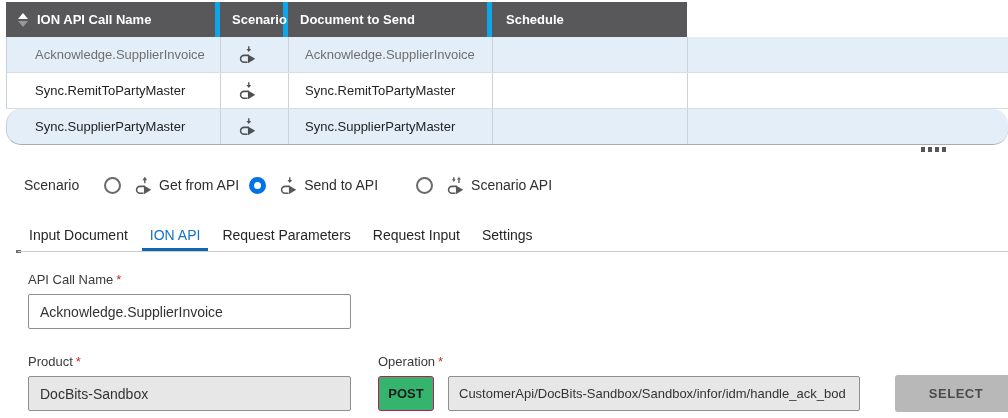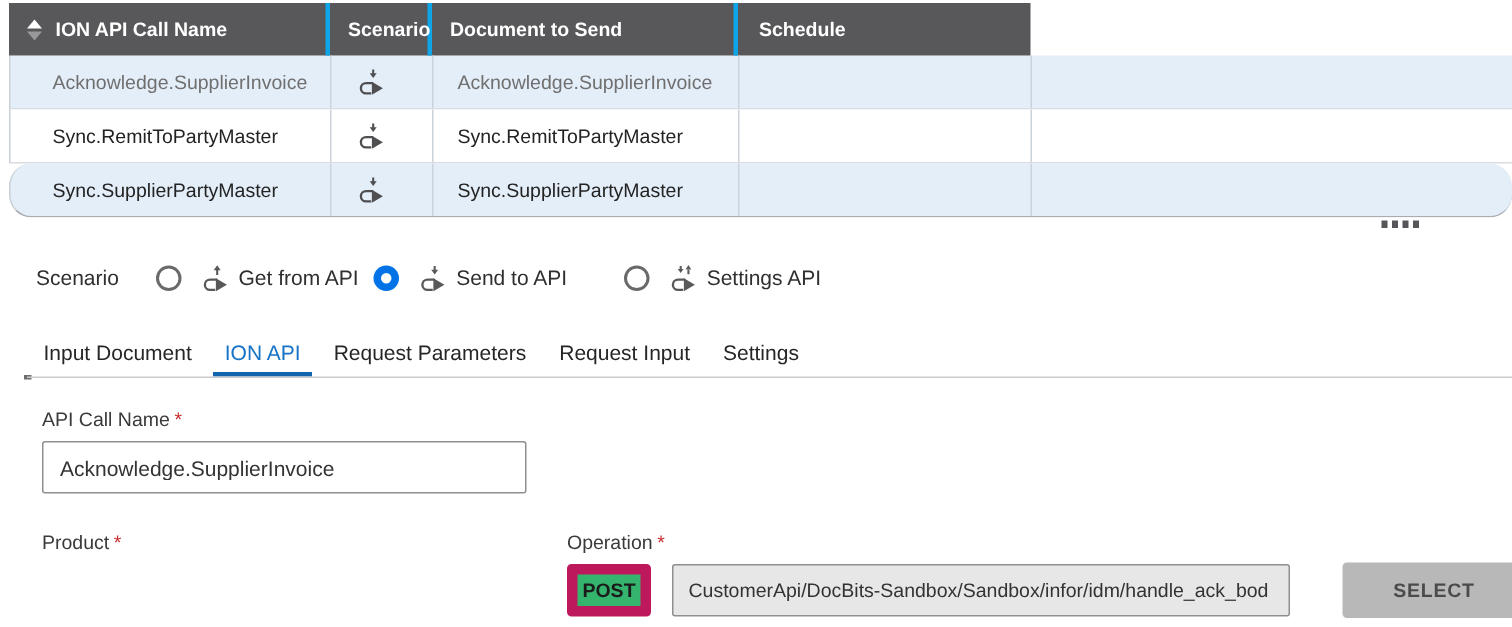--- a/index.html
+++ b/index.html
@@ -6,21 +6,21 @@
   html,body { background:#fff; }
   body { font-family:"Liberation Sans","DejaVu Sans",sans-serif; }
   #screen { position:relative; width:1008px; height:418px; background:#fff; overflow:hidden; }
 
   
   .grid-table { position:absolute; left:6px; top:2px; width:1002px; }
   .tr { display:grid; grid-template-columns:214px 68px 204px 195px 1fr; }
   .thead { height:35px; }
   .th { background:#58585B; color:#fff; font-size:13px; font-weight:bold;
         display:flex; align-items:center; padding-left:12px;
-        border-right:3px solid #0ea5e9; }
+        border-right:5px solid #0ea5e9; }
   .th:last-child { border-right:none; padding-left:14px;align-items:center; }
   .body-row { height:36px; border-left:1px solid #C9CFD6; border-bottom:1px solid #D9DDE2; background:#fff; }
   .body-row.stripe { background:#E4EEF9; }
   .body-row.last { border-bottom:1px solid #A8ACB1;border-radius:15px; }
   .td { display:flex; align-items:center; font-size:13px; color:#232323;
         border-right:1px solid #CBD2DA; overflow:hidden; white-space:nowrap; }
   .td:last-child { border-right:none; }
   .td.c1 { padding-left:28px; }
   .td.c2 { padding-left:17px; }
   .td.c3 { padding-left:16px; }
@@ -61,21 +61,21 @@
   .txt-input { position:absolute; height:35px; border:1px solid #8F8F8F; border-radius:2px;
                background:#fff; font-family:inherit; font-size:14px; color:#333;
                padding:0 11px; outline:none; }
   .txt-input.disabled { background:#E7E7E7; }
   .lbl-api { left:28px; top:272px; }
   .inp-api { left:28px; top:294px; width:323px; }
   .lbl-product { left:28px; top:354px; }
   .inp-product { left:28px; top:376px; width:323px; }
   .lbl-operation { left:378px; top:354px; }
   .btn-post { position:absolute; left:378px; top:376px; width:56px; height:35px;
-              background:#35B46E; border:7px solid #be185d; border-radius:3px;
+              background:#35B46E; border:1px solid #be185d; border-radius:3px;
               font-family:inherit; font-size:13px; font-weight:600; color:#1B1B1B; cursor:pointer; }
   .inp-endpoint { left:448px; top:376px; width:412px; font-size:13px; padding:0 10px; }
   .btn-select { position:absolute; left:895px; top:375px; width:122px; height:37px;
                 background:#B8B8B8; border:none; border-radius:3px; font-family:inherit;
                 font-size:13px; font-weight:bold; letter-spacing:0.5px; color:#4B4B4B; cursor:pointer; }
 </style>
 </head>
 <body>
 
 <div id="screen">
@@ -189,21 +189,21 @@
       <span class="gap-a"></span>
       <svg class="api-icon" width="19" height="19" viewBox="0 0 22 22">
         <path d="M9 1.5 V4.2" fill="none" stroke="#595959" stroke-width="1.6"></path>
         <polygon points="6.8,3.8 11.2,3.8 9,7" fill="#595959"></polygon>
         <path d="M15 8 V4.5" fill="none" stroke="#595959" stroke-width="1.6"></path>
         <polygon points="12.8,4.2 15,0.8 17.2,4.2" fill="#595959"></polygon>
         <path d="M12.5 12 H7 a4 4 0 1 0 0 8 h4" fill="none" stroke="#595959" stroke-width="1.8"></path>
         <polygon points="11.5,11 20,16 11.5,21" fill="#595959"></polygon>
       </svg>
       <span class="gap-b"></span>
-      <span class="opt-label">Settings API</span>
+      <span class="opt-label">Scenario API</span>
     </span>
   </div>
 
   <div class="tabs">
     <span class="tab">Input Document</span>
     <span class="tab active">ION API</span>
     <span class="tab">Request Parameters</span>
     <span class="tab">Request Input</span>
     <span class="tab">Settings</span>
   </div>
@@ -211,20 +211,21 @@
   <div class="tab-divider"></div>
 
   <div class="fld-label lbl-api">
     <span>API Call Name</span><span class="req">*</span>
   </div>
   <input class="txt-input inp-api" type="text" value="Acknowledge.SupplierInvoice" style="">
 
   <div class="fld-label lbl-product">
     <span>Product</span><span class="req">*</span>
   </div>
+  <input class="txt-input disabled inp-product" type="text" value="DocBits-Sandbox" style="">
 
   <div class="fld-label lbl-operation">
     <span>Operation</span><span class="req">*</span>
   </div>
   <button class="btn-post">POST</button>
   <input class="txt-input disabled inp-endpoint" type="text" value="CustomerApi/DocBits-Sandbox/Sandbox/infor/idm/handle_ack_bod" style="">
   <button class="btn-select">SELECT</button>
 
 </div>
 

